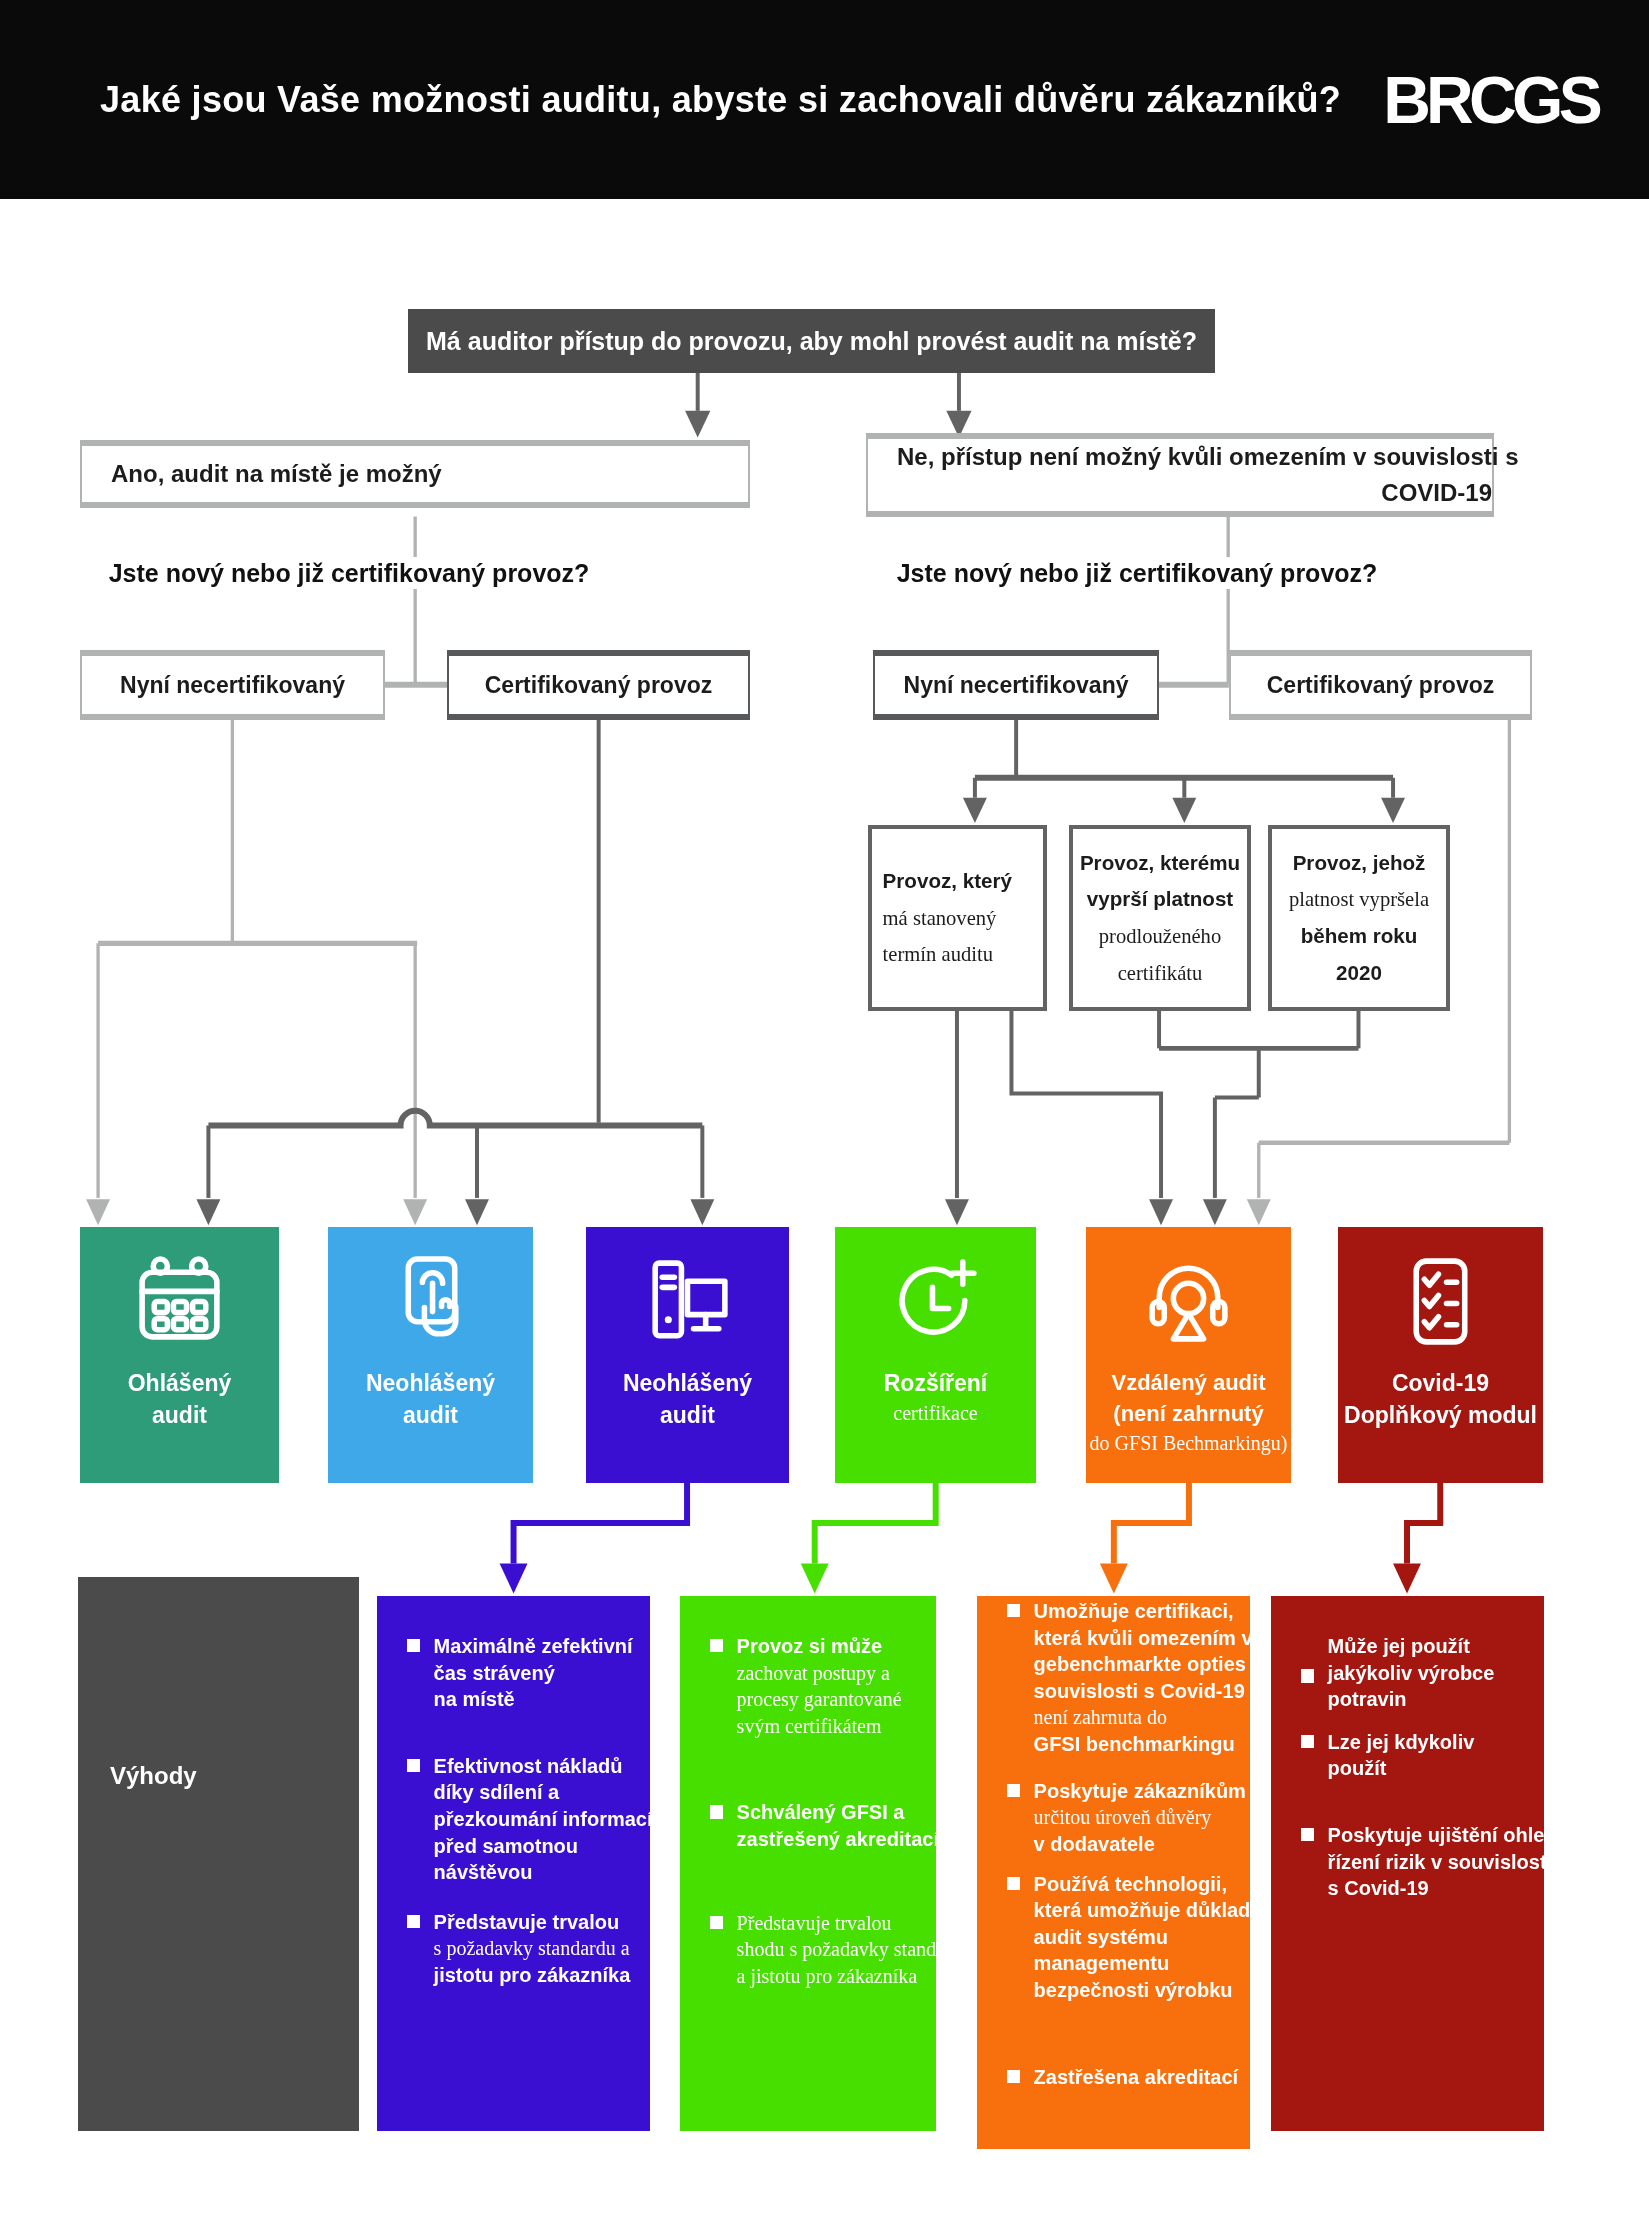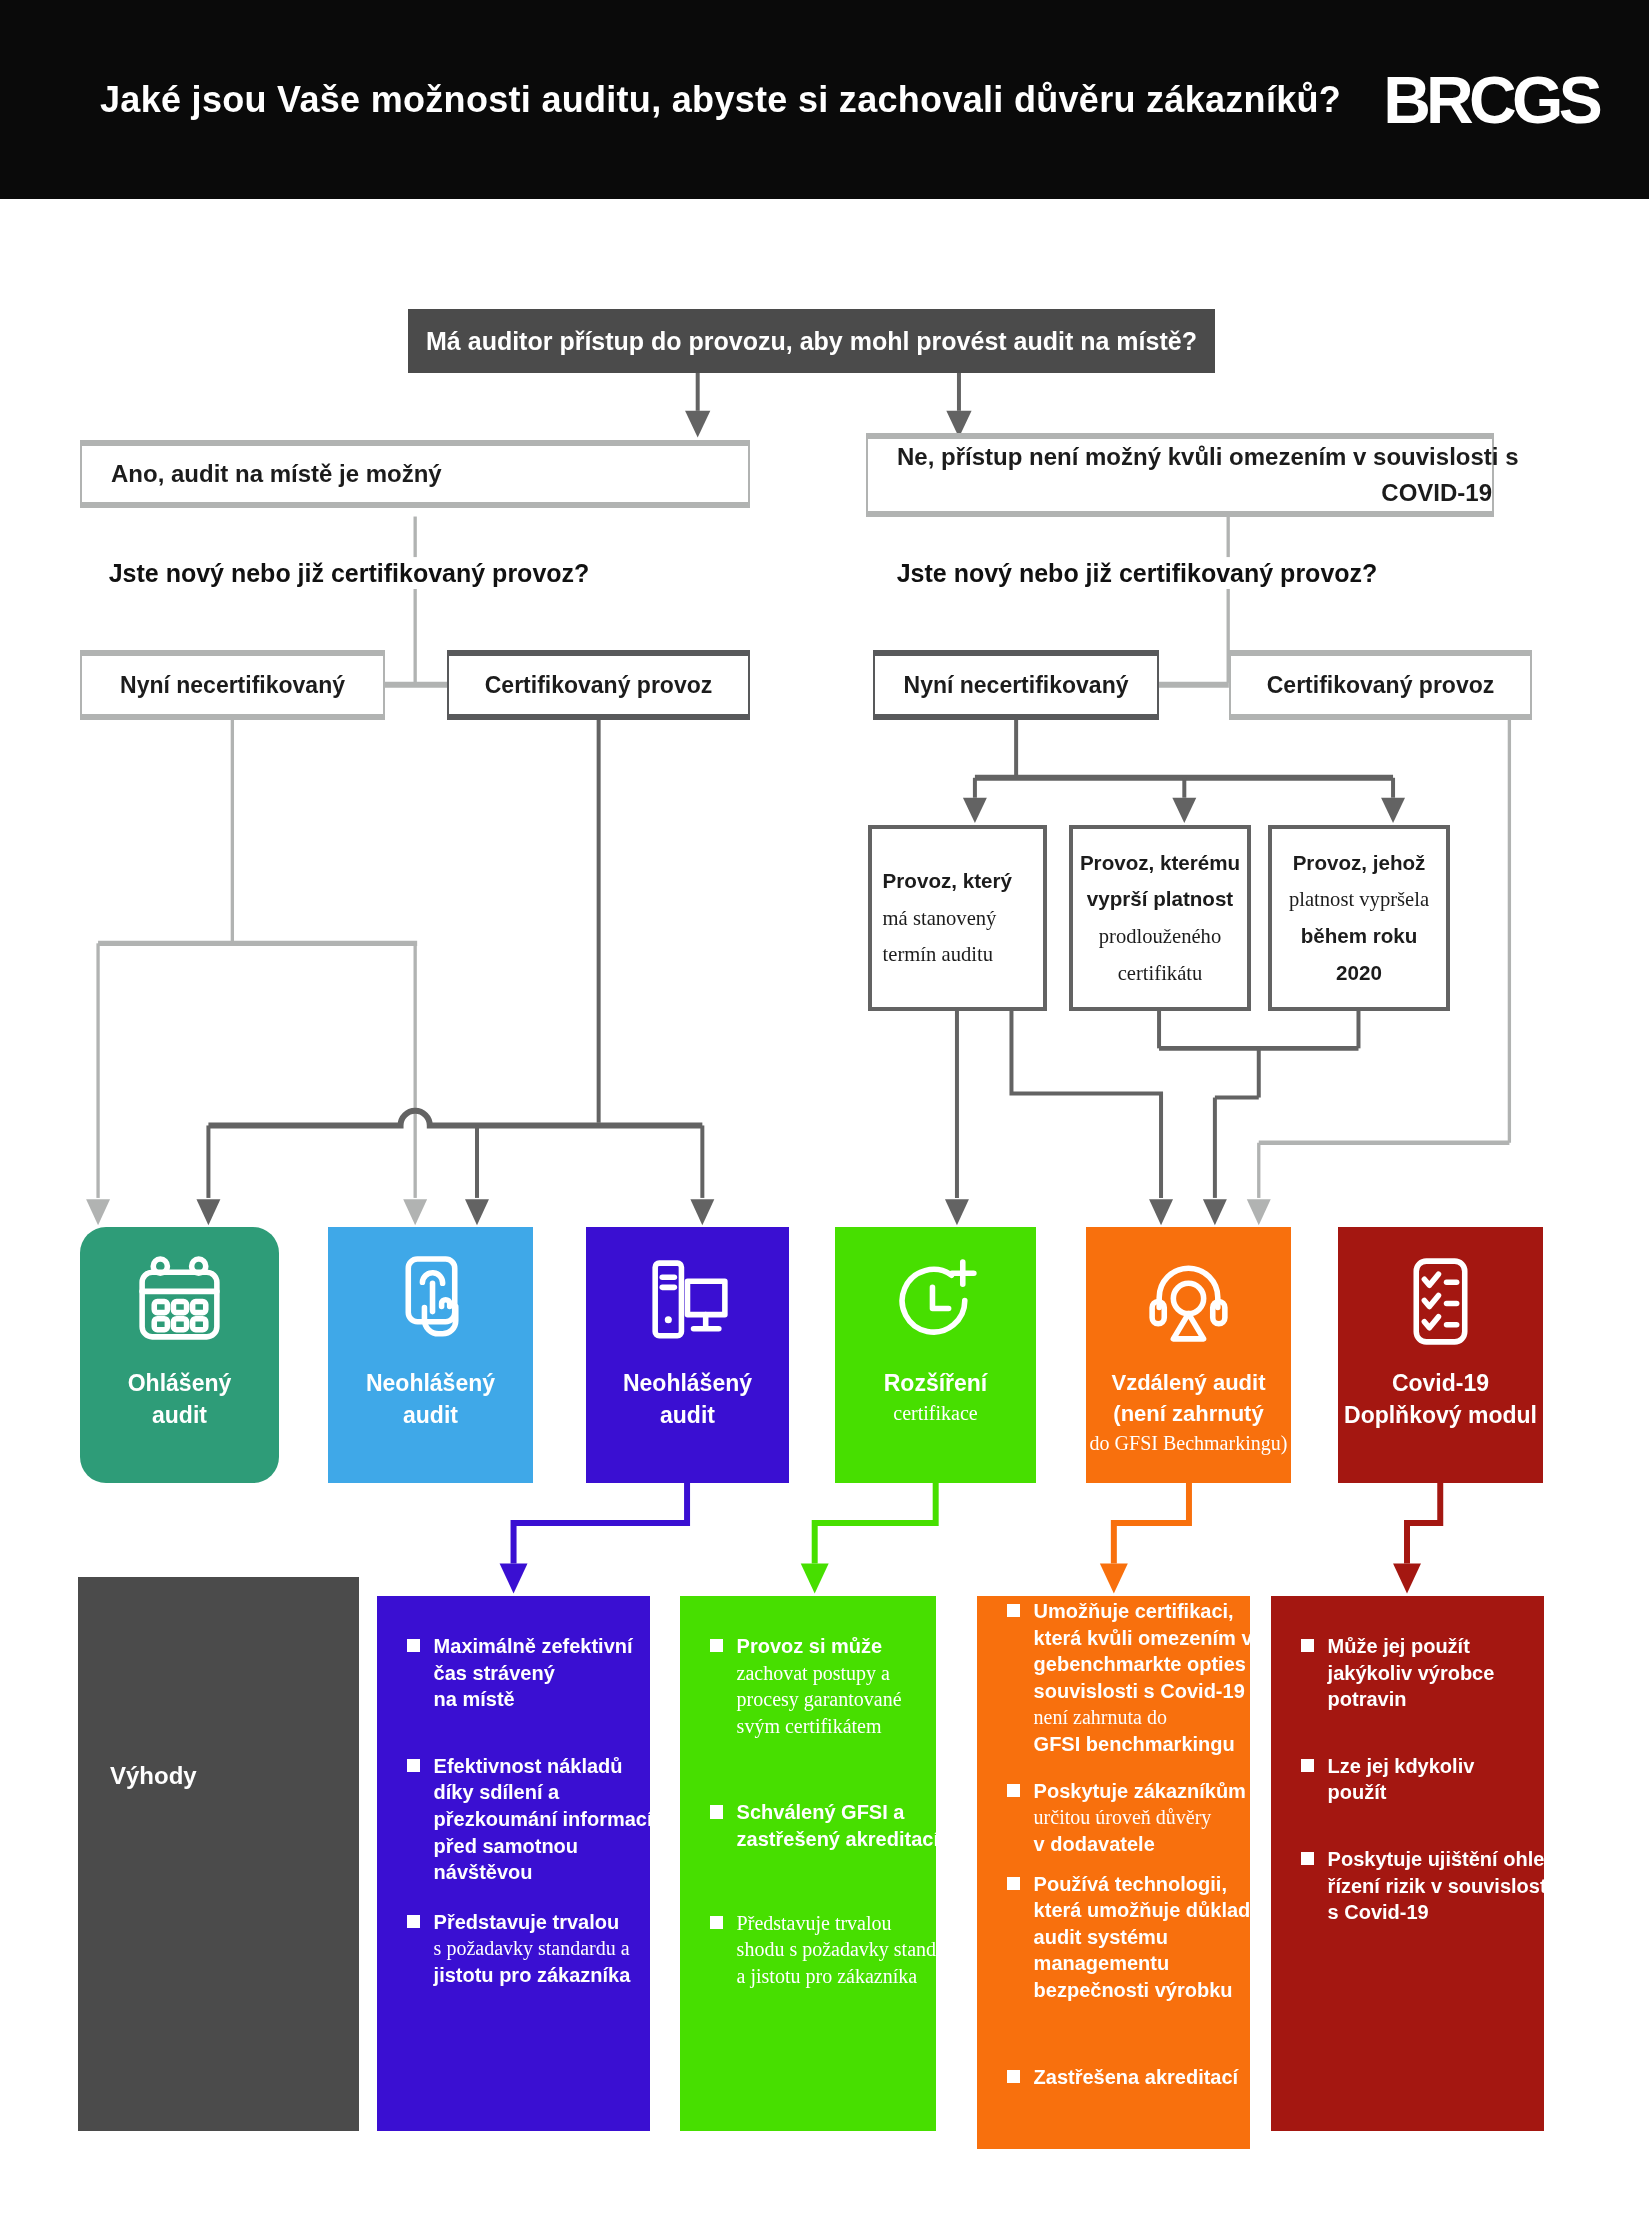--- a/index.html
+++ b/index.html
@@ -47,21 +47,21 @@
   .bullet{display:flex;}
   .sq{width:13.3px;height:13.3px;background:#fff;margin-top:6px;flex:none;}
   .bt{margin-left:13.3px;font-size:20px;font-weight:700;line-height:26.6px;}
   .bt div{white-space:nowrap;}
   .bt .serif{font-weight:400;}
   .col0 .bullet:nth-child(1){margin-bottom:40px;} .col0 .bullet:nth-child(2){margin-bottom:23px;}
   .col1 .bullet:nth-child(1){margin-bottom:60px;} .col1 .bullet:nth-child(2){margin-bottom:57px;}
   .col2{padding-top:2px;height:553px;}
   .col2 .bullet:nth-child(1){margin-bottom:20px;} .col2 .bullet:nth-child(2){margin-bottom:13.3px;}
   .col2 .bullet:nth-child(3){margin-bottom:60px;}
-  .col3 .bullet:nth-child(1){margin-bottom:40px;} .col3 .bullet:nth-child(2){margin-bottom:40px;}
+  .col3 .bullet:nth-child(1){margin-bottom:16px;align-items:center;} .col3 .bullet:nth-child(2){margin-bottom:40px;}
 
   .vyhody{left:78px;top:1577px;width:281px;height:554px;background:#4B4B4B;color:#fff;z-index:2;}
   .vyhody span{position:absolute;left:32px;top:185px;font-size:24px;font-weight:700;}
 </style>
 </head>
 <body>
 
 <div id="canvas">
 
   <svg class="wires" width="1650" height="2227" viewBox="0 0 2481 3350">
@@ -177,21 +177,21 @@
       <div class="serif">prodlouženého</div>
       <div class="serif">certifikátu</div>
     </div>
   <div class="abs wbox b-full sitebox z2" style="left:1268px;top:825px;width:182px;height:186px;">
       <div>Provoz, jehož</div>
       <div class="serif">platnost vypršela</div>
       <div>během roku</div>
       <div>2020</div>
     </div>
 
-  <div class="tile" style="left: 80px; width: 199px; background: rgb(46, 156, 120); border-radius: 26px;">
+  <div class="tile" style="left: 80px; width: 199px; background: rgb(46, 156, 120);">
     <svg class="ticon" viewBox="0 0 100 100" fill="none" stroke="#fff" stroke-width="5.5" stroke-linecap="round" stroke-linejoin="round">
       <rect x="13" y="21" width="74" height="64" rx="10"></rect>
       <line x1="13" y1="40" x2="87" y2="40"></line>
       <circle cx="31" cy="15" r="7"></circle>
         <circle cx="69" cy="15" r="7"></circle>
       <rect x="25" y="50" width="13" height="11" rx="3"></rect>
         <rect x="44" y="50" width="13" height="11" rx="3"></rect>
         <rect x="63" y="50" width="13" height="11" rx="3"></rect>
       <rect x="25" y="67" width="13" height="11" rx="3"></rect>
         <rect x="44" y="67" width="13" height="11" rx="3"></rect>

